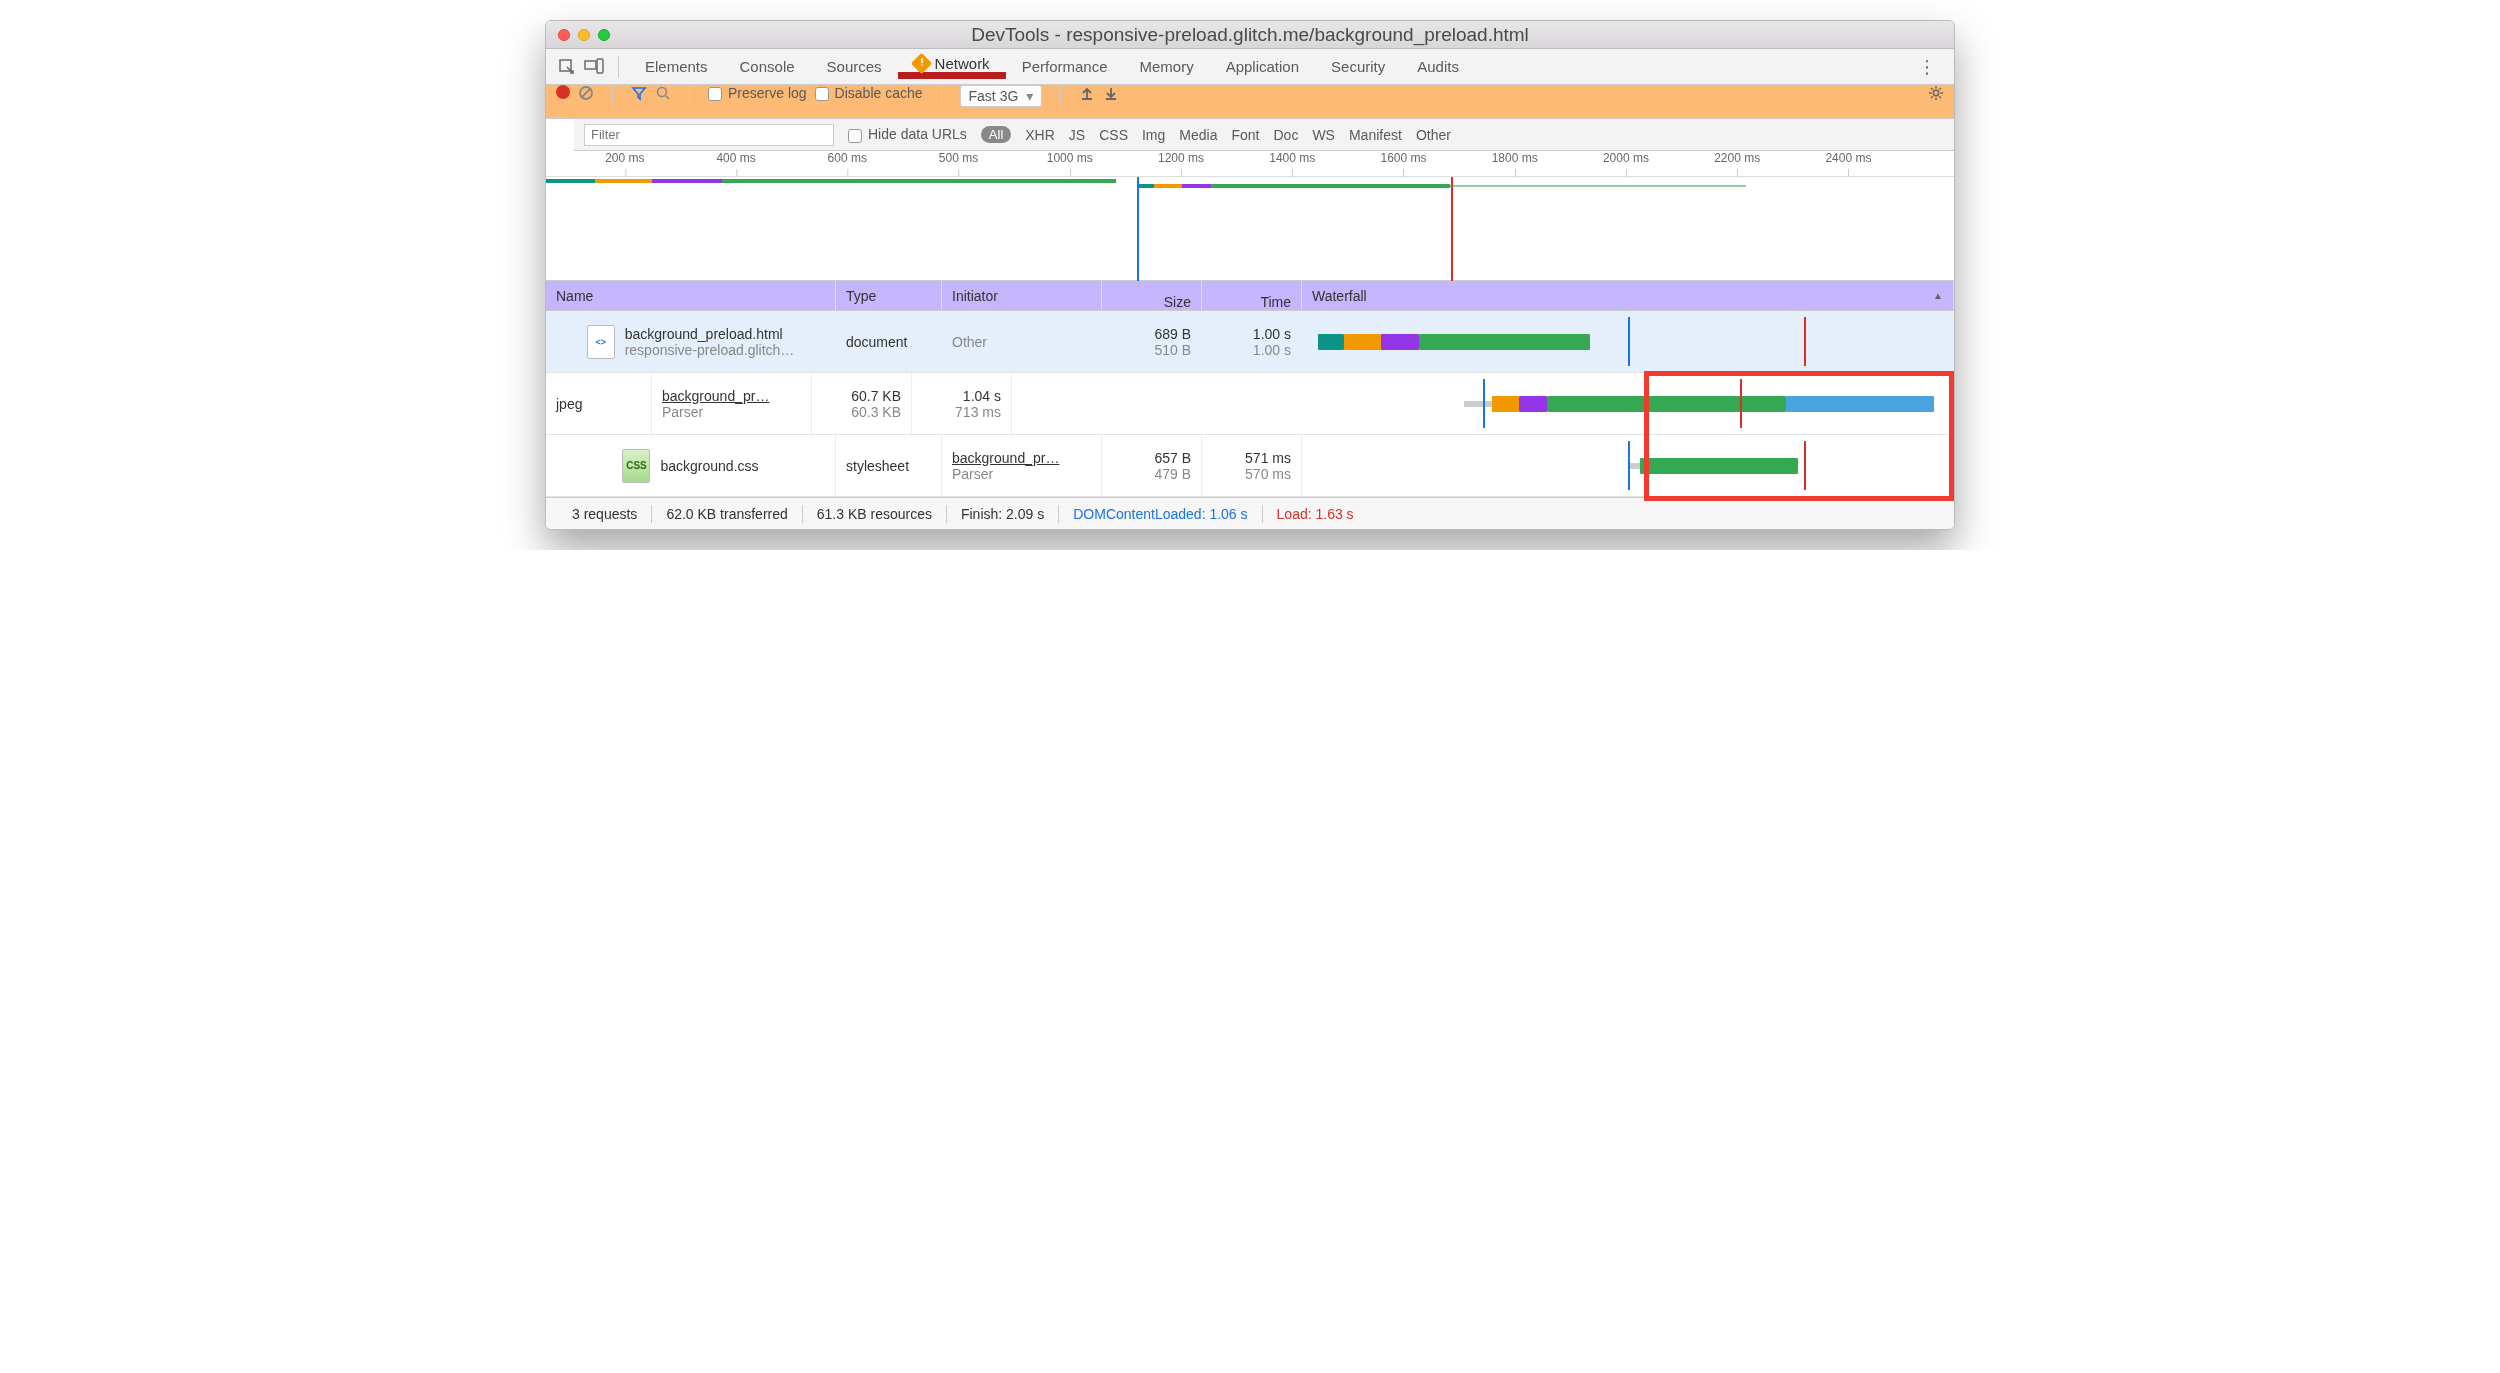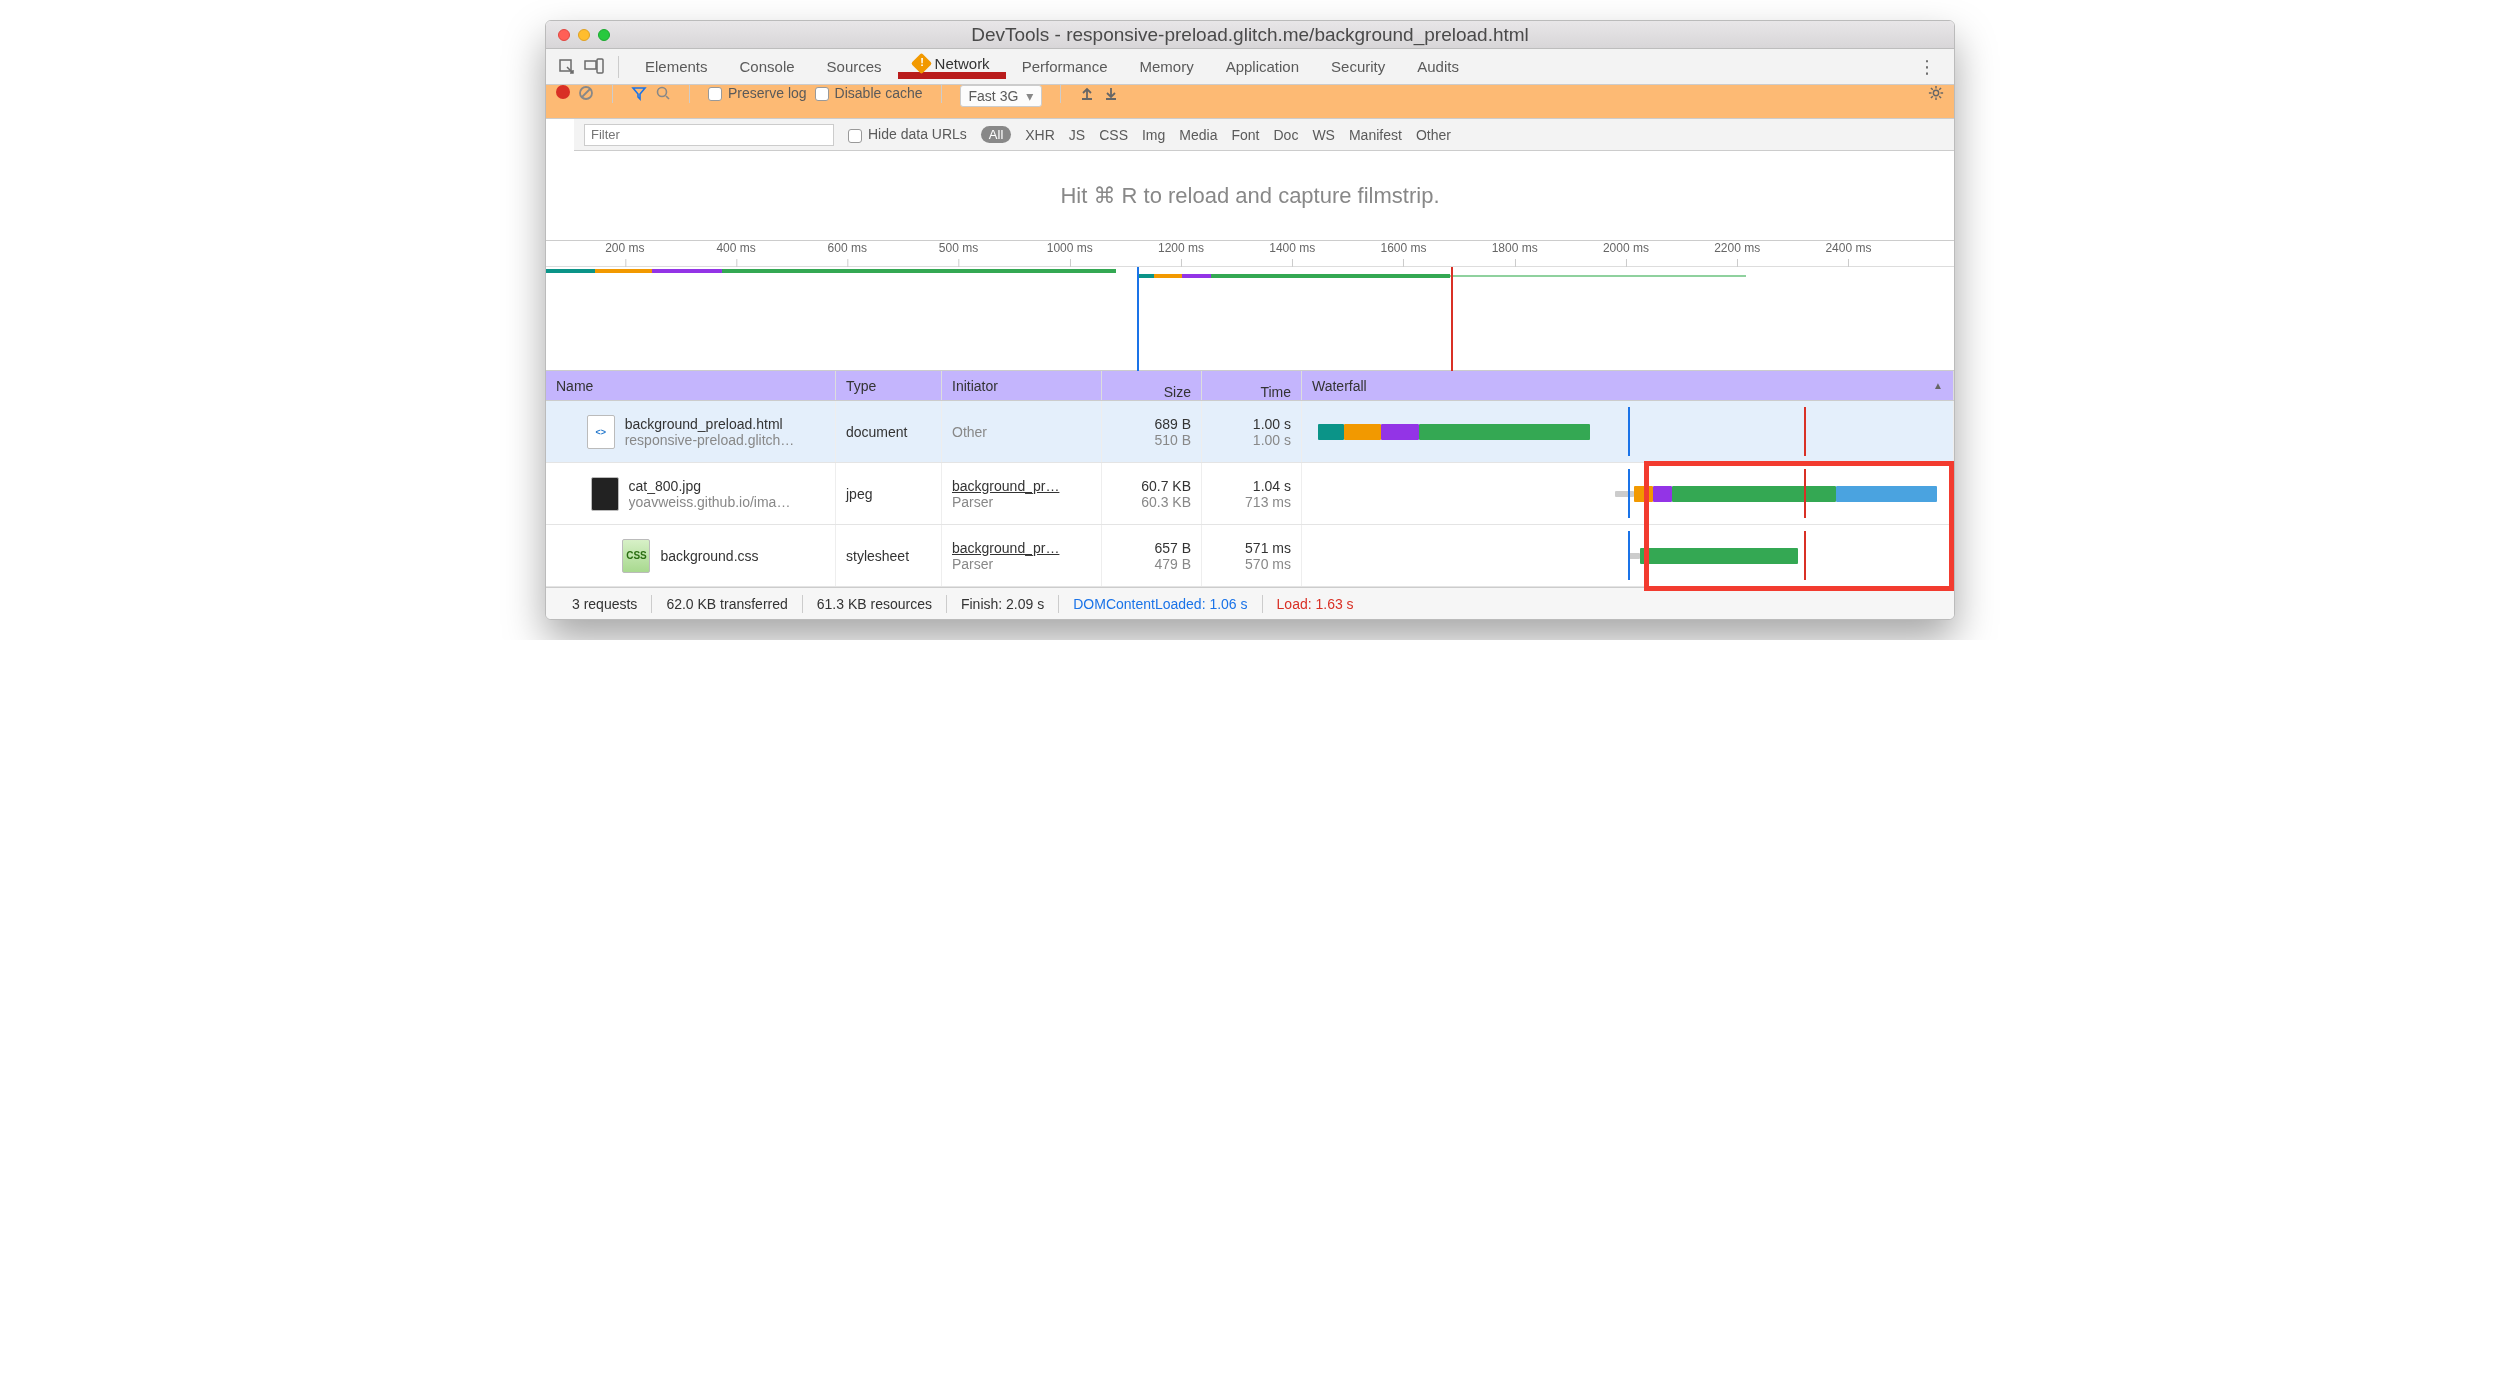--- a/index.html
+++ b/index.html
@@ -213,21 +213,20 @@
     <span class="ftype">CSS</span>
     <span class="ftype">Img</span>
     <span class="ftype">Media</span>
     <span class="ftype">Font</span>
     <span class="ftype">Doc</span>
     <span class="ftype">WS</span>
     <span class="ftype">Manifest</span>
     <span class="ftype">Other</span>
   </div>
 
-  <div class="hint">Hit ⌘ R to reload and capture filmstrip.</div>
 
   <div class="ruler">
     <div class="ticks">
       <span class="tick" style="left:5.6%">200 ms</span>
       <span class="tick" style="left:13.5%">400 ms</span>
       <span class="tick" style="left:21.4%">600 ms</span>
       <span class="tick" style="left:29.3%">500 ms</span>
       <span class="tick" style="left:37.2%">1000 ms</span>
       <span class="tick" style="left:45.1%">1200 ms</span>
       <span class="tick" style="left:53.0%">1400 ms</span>
@@ -294,27 +293,20 @@
         <div class="bar" style="left:5%;width:6%;background:#f29900"></div>
         <div class="bar" style="left:11%;width:6%;background:#9334e6"></div>
         <div class="bar" style="left:17%;width:27%;background:#34a853"></div>
         <div class="vline-b" style="left:50%"></div>
         <div class="vline-r" style="left:78%"></div>
       </div>
         </div>
     </div>
 
     <div class="row">
-      <div class="cell c-name">
-        <div class="fileicon fi-img"></div>
-        <div class="nm">
-            <span class="p">cat_800.jpg</span>
-            <span class="s">yoavweiss.github.io/ima…</span>
-          </div>
-      </div>
       <div class="cell c-type">
           <span>jpeg</span>
         </div>
       <div class="cell c-init">
           <span class="link">background_pr…</span>
           <span class="sub">Parser</span>
         </div>
       <div class="cell c-size">
           <span>60.7 KB</span>
           <span class="sub">60.3 KB</span>

